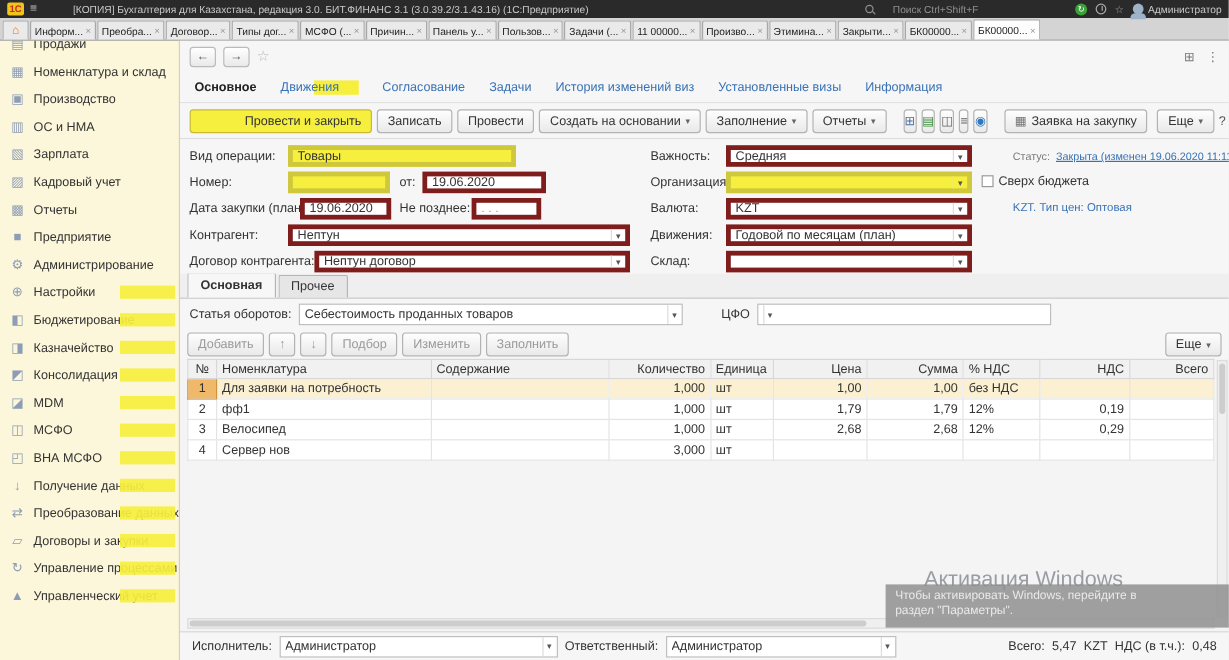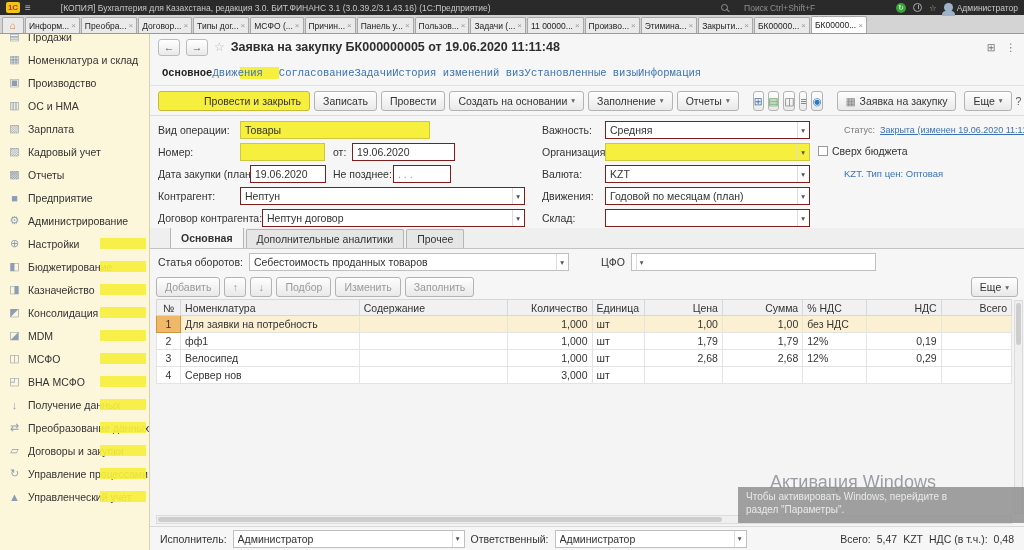--- a/index.html
+++ b/index.html
@@ -35,48 +35,48 @@
 .si .ic{width:13px;flex:0 0 13px;color:#8d9db5;font-size:11px;text-align:center;}
 .si .mark{position:absolute;right:3px;top:6px;width:46px;height:11px;background:#f6ef3e;opacity:.92;}
 .main{flex:1;display:flex;flex-direction:column;background:#f4f4f4;position:relative;min-width:0;}
 
 .dochdr{height:26px;display:flex;align-items:center;gap:6px;padding:0 8px;background:#f6f6f6;}
 .navbtn{width:22px;height:17px;border:1px solid #bbb;border-radius:3px;background:linear-gradient(#fff,#e9e9e9);display:flex;align-items:center;justify-content:center;color:#555;}
 .star{color:#b9b9b9;font-size:12px;}
 .pagetitle{font-size:12.5px;font-weight:bold;color:#2e2e2e;white-space:nowrap;}
 .hdr-right{margin-left:auto;display:flex;gap:10px;color:#777;}
 
-.navlinks{height:26px;display:flex;align-items:center;padding:0 12px;background:#f6f6f6;border-bottom:1px solid #e2e2e2;font-family:Liberation Mono, monospace;}
+.navlinks{height:26px;display:flex;align-items:center;gap:20px;padding:0 12px;background:#f6f6f6;border-bottom:1px solid #e2e2e2;}
 .nl{color:#3a72b4;white-space:nowrap;}
 .nl.active{color:#222;font-weight:bold;}
 .nl.marked{background:linear-gradient(90deg,transparent 42%,#f6ef3e 42%);padding-right:16px;}
 
 .toolbar{height:30px;display:flex;align-items:center;gap:4px;padding:0 8px;background:#f6f6f6;border-bottom:1px solid #ddd;}
 .btn{height:20px;border:1px solid #b3b3b3;border-radius:3px;background:linear-gradient(#fefefe,#e9e9e9);padding:0 8px;display:flex;align-items:center;gap:4px;font-size:10.5px;color:#333;white-space:nowrap;}
 .btn .dd{font-size:7.5px;color:#666;}
 .btn.primary{background:#f6ef3e;border-color:#c9ba35;padding-left:45px;}
 .btn.iconbtn{width:22px;padding:0;justify-content:center;}
 .btn.disabled{color:#9a9a9a;}
 .sep{width:1px;height:18px;background:#ccc;margin:0 3px;}
 .spacer{flex:1;}
 
 .form{position:relative;height:112px;background:#f6f6f6;}
 .lbl{position:absolute;white-space:nowrap;}
 .lbl.gray{color:#7a7a7a;}
-.fld{position:absolute;height:18px;background:#fff;border:1px solid #7f1d1d;display:flex;align-items:center;padding:0 4px;gap:4px;}
+.fld{position:absolute;height:18px;background:#fff;border:4px solid #7f1d1d;display:flex;align-items:center;padding:0 4px;gap:4px;}
 .fld .val{flex:1;white-space:nowrap;overflow:hidden;}
 .fld .dd{color:#555;font-size:7.5px;border-left:1px solid #ddd;padding-left:3px;height:100%;display:flex;align-items:center;}
 .fld.yellow{background:#f6ef3e;border-color:#cfc73c;}
 .link{color:#3a72b4;position:absolute;white-space:nowrap;}
 .chkrow{position:absolute;display:flex;align-items:center;gap:4px;}
 .chk{width:10px;height:10px;border:1px solid #999;background:#fff;flex:0 0 10px;}
 
 .subtabs{height:21px;display:flex;align-items:flex-end;padding-left:6px;gap:2px;background:#efefef;border-bottom:1px solid #c2c2c2;}
 .stab{height:19px;border:1px solid #b5b5b5;border-bottom:none;border-radius:2px 2px 0 0;background:#e6e6e6;padding:0 10px;display:flex;align-items:center;white-space:nowrap;}
-.stab.active{background:#f7f7f7;height:21px;font-weight:bold;margin-left:14px;}
+.stab.active{background:#f7f7f7;height:21px;font-weight:bold;}
 
 .turnover{height:26px;display:flex;align-items:center;gap:6px;padding:0 8px;background:#f6f6f6;}
 .ifld{height:18px;background:#fff;border:1px solid #bfbfbf;display:flex;align-items:center;padding:0 4px;gap:4px;}
 .ifld .val{flex:1;white-space:nowrap;overflow:hidden;}
 .ifld .dd{color:#555;font-size:7.5px;border-left:1px solid #ddd;padding-left:3px;height:100%;display:flex;align-items:center;}
 
 .ttb{height:24px;display:flex;align-items:center;gap:4px;padding:0 6px;background:#f6f6f6;}
 .tblwrap{margin:0 12px 0 6px;}
 table{border-collapse:collapse;width:100%;table-layout:fixed;font-size:10.5px;background:#fff;}
 th{background:#f1f1f1;border:1px solid #d7d7d7;font-weight:normal;text-align:left;padding:1px 4px;height:16px;color:#333;white-space:nowrap;overflow:hidden;}
@@ -290,21 +290,20 @@
         </div>
     </div>
   </div>
 
   <div class="main">
 
     <div class="dochdr">
       <span class="navbtn">←</span>
       <span class="navbtn">→</span>
       <span class="star">☆</span>
-      <span class="pagetitle">Заявка на закупку БК000000005 от 19.06.2020 11:11:48</span>
       <span class="hdr-right">
         <span>⊞</span>
         <span>⋮</span>
       </span>
     </div>
 
     <div class="navlinks">
       <span class="nl active">Основное</span>
       <span class="nl marked">Движения</span>
       <span class="nl">Согласование</span>
@@ -414,21 +413,20 @@
         </div>
       <span class="lbl" style="left:392px;top:96px">Склад:</span>
       <div class="fld" style="left:455px;top:93px;width:205px">
           <span class="val"></span>
           <span class="dd">▾</span>
         </div>
     </div>
 
     <div class="subtabs">
       <span class="stab active">Основная</span>
-      <span class="stab">Дополнительные аналитики</span>
       <span class="stab">Прочее</span>
     </div>
 
     <div class="turnover">
       <span>Статья оборотов:</span>
       <div class="ifld" style="width:320px">
           <span class="val">Себестоимость проданных товаров</span>
           <span class="dd">▾</span>
         </div>
       <span style="margin-left:26px">ЦФО</span>

